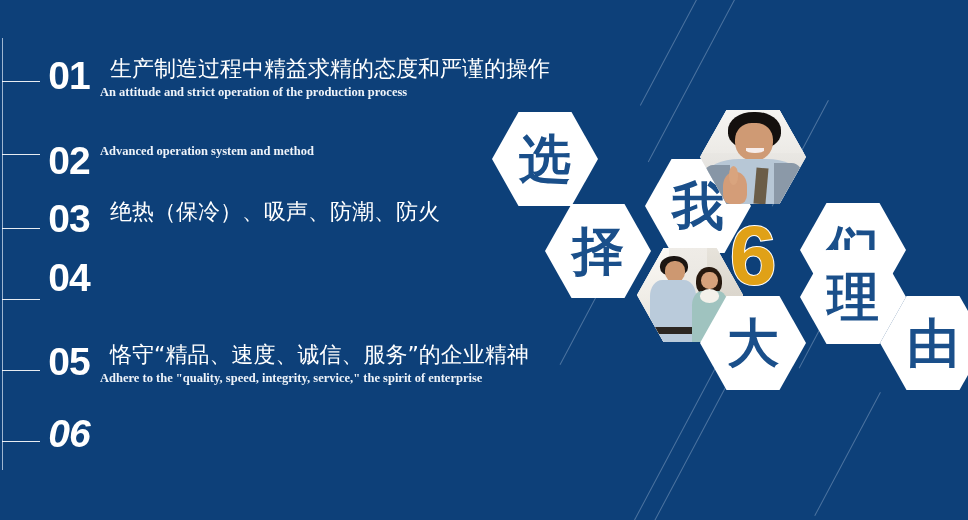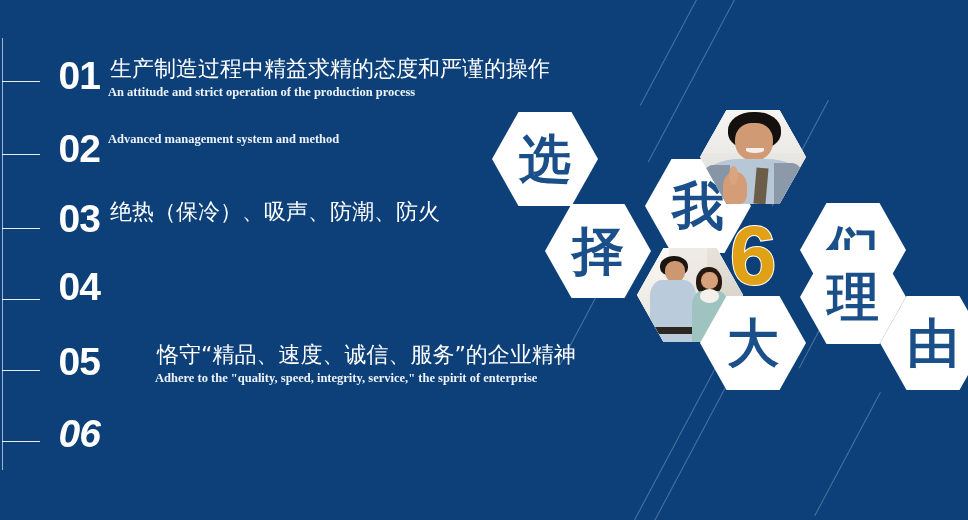--- a/index.html
+++ b/index.html
@@ -33,21 +33,21 @@
   
   .row{position:absolute;left:0;display:flex;align-items:flex-start;}
   .num{
     color:#ffffff;
     font-weight:bold;
     font-size:39px;
     line-height:39px;
     letter-spacing:-1px;
     width:62px;
     margin-left:38px;
-    text-align:right;
+    text-align:center;
     font-family:"Liberation Sans","DejaVu Sans",sans-serif;
   }
   .texts{display:block;}
   .cn{
     color:#ffffff;
     font-size:22px;
     line-height:26px;
     font-weight:500;
     white-space:nowrap;
     font-family:"DejaVu Sans","Liberation Sans",sans-serif;
@@ -55,21 +55,21 @@
   }
   .en{
     color:#eef3f9;
     font-size:12.5px;
     line-height:16px;
     white-space:nowrap;
     margin-top:2px;
     font-family:"Liberation Serif","DejaVu Serif",serif;
     font-weight:bold;
   }
-  .en.indent{margin-left:8px;}
+  .en.indent{}
   
   .hexwrap{position:absolute;left:0;top:0;width:968px;height:520px;}
   .hex{
     position:absolute;
     display:flex;align-items:center;justify-content:center;
     background:#ffffff;
     -webkit-clip-path:polygon(25% 0%,75% 0%,100% 50%,75% 100%,25% 100%,0% 50%);
     clip-path:polygon(25% 0%,75% 0%,100% 50%,75% 100%,25% 100%,0% 50%);
   }
   .hex .glyph{
@@ -121,41 +121,41 @@
   <div class="tick" style="top:441px;"></div>
 
   <div class="row" style="top:56px;">
     <div class="num">01</div>
     <div class="texts">
       <div class="cn">生产制造过程中精益求精的态度和严谨的操作</div>
       <div class="en indent">An attitude and strict operation of the production process</div>
     </div>
   </div>
 
-  <div class="row" style="top:129px;">
+  <div class="row" style="top:141px;">
     <div class="num">02</div>
     <div class="texts">
-      <div class="en indent">Advanced management system and method</div>
+      <div class="en indent">Advanced operation system and method</div>
     </div>
   </div>
 
   <div class="row" style="top:199px;">
     <div class="num">03</div>
     <div class="texts">
       <div class="cn">绝热（保冷）、吸声、防潮、防火</div>
     </div>
   </div>
 
-  <div class="row" style="top:267px;flex-direction:column;">
+  <div class="row" style="top:258px;flex-direction:column;">
     <div class="num">04</div>
     <div class="texts">
     </div>
   </div>
 
-  <div class="row" style="top:342px;gap:47px;">
+  <div class="row" style="top:342px;">
     <div class="num">05</div>
     <div class="texts">
       <div class="cn">恪守“精品、速度、诚信、服务”的企业精神</div>
       <div class="en indent">Adhere to the "quality, speed, integrity, service," the spirit of enterprise</div>
     </div>
   </div>
 
   <div class="row" style="top:414px;font-style:italic;">
     <div class="num">06</div>
     <div class="texts">

